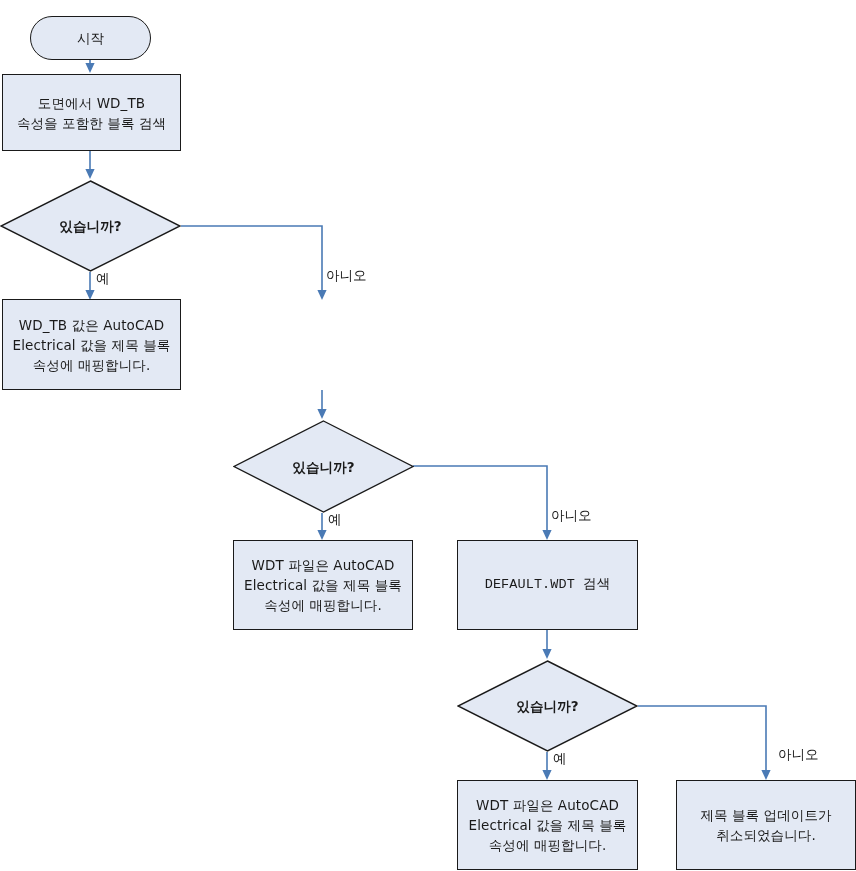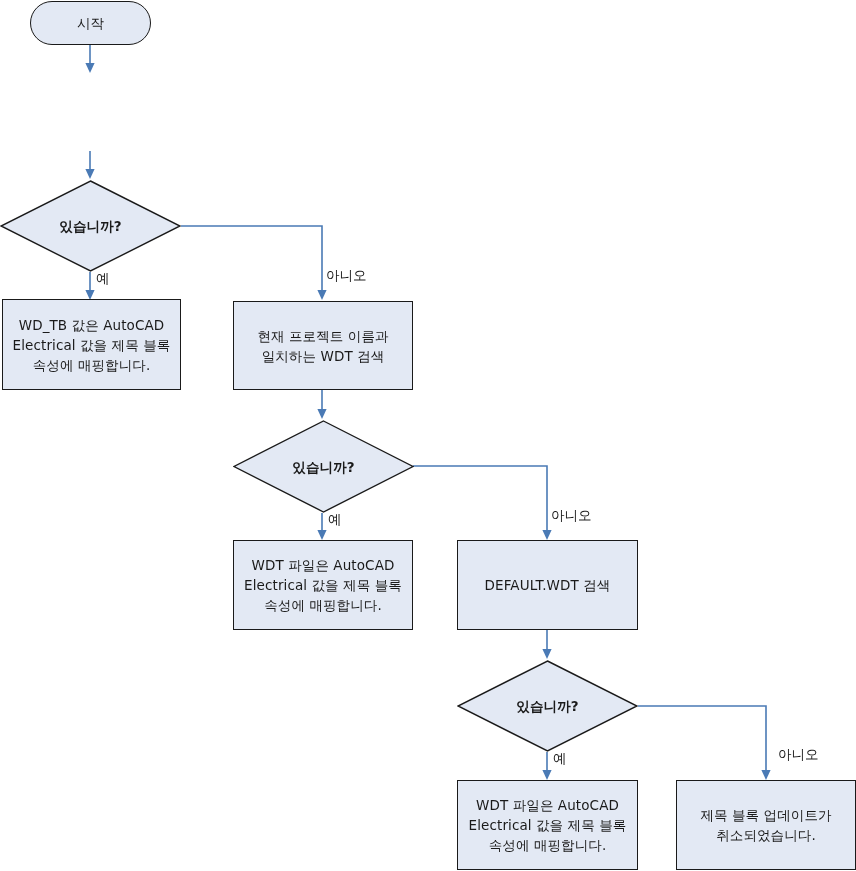--- a/index.html
+++ b/index.html
@@ -100,57 +100,57 @@
       <polyline points="413,466 547,466 547,535" marker-end="url(#arrowhead)"></polyline>
 
       <line x1="547" y1="630" x2="547" y2="654" marker-end="url(#arrowhead)"></line>
 
       <line x1="547" y1="752" x2="547" y2="775" marker-end="url(#arrowhead)"></line>
 
       <polyline points="638,706 766,706 766,775" marker-end="url(#arrowhead)"></polyline>
     </g>
   </svg>
 
-  <div class="node terminator" style="left:30px; top:1px; width:121px; height:44px;">
+  <div class="node terminator" style="left:30px; top:16px; width:121px; height:44px;">
     <span>시작</span>
   </div>
 
+  <div class="node" style="left:2px; top:74px; width:179px; height:77px;">
+    <span>도면에서 WD_TB
+속성을 포함한 블록 검색</span>
+  </div>
 
   <div class="node decision" style="left:0px; top:180px; width:181px; height:92px;">
     <svg class="diamond-svg" viewBox="0 0 181 92" preserveAspectRatio="none" xmlns="http://www.w3.org/2000/svg">
       <polygon points="90.5,1 180,46 90.5,91 1,46" fill="#e3e9f4" stroke="#1a1a1a" stroke-width="1.4"></polygon>
     </svg>
     <span class="diamond-text">있습니까?</span>
   </div>
 
   <div class="node" style="left:2px; top:299px; width:179px; height:91px;text-align:center;">
     <span>WD_TB 값은 AutoCAD
 Electrical 값을 제목 블록
 속성에 매핑합니다.</span>
   </div>
 
-  <div class="node" style="left:233px; top:301px; width:180px; height:89px;">
-    <span>현재 프로젝트 이름과
-일치하는 WDT 검색</span>
-  </div>
 
   <div class="node decision" style="left:233px; top:420px; width:181px; height:93px;">
     <svg class="diamond-svg" viewBox="0 0 181 93" preserveAspectRatio="none" xmlns="http://www.w3.org/2000/svg">
       <polygon points="90.5,1 180,46.5 90.5,92 1,46.5" fill="#e3e9f4" stroke="#1a1a1a" stroke-width="1.4"></polygon>
     </svg>
     <span class="diamond-text">있습니까?</span>
   </div>
 
   <div class="node" style="left:233px; top:540px; width:180px; height:90px;">
     <span>WDT 파일은 AutoCAD
 Electrical 값을 제목 블록
 속성에 매핑합니다.</span>
   </div>
 
-  <div class="node" style="left:457px; top:540px; width:181px; height:90px;">
+  <div class="node" style="left:457px; top:540px; width:181px; height:90px;font-family:Liberation Mono, monospace;">
     <span>DEFAULT.WDT 검색</span>
   </div>
 
   <div class="node decision" style="left:457px; top:660px; width:181px; height:92px;">
     <svg class="diamond-svg" viewBox="0 0 181 92" preserveAspectRatio="none" xmlns="http://www.w3.org/2000/svg">
       <polygon points="90.5,1 180,46 90.5,91 1,46" fill="#e3e9f4" stroke="#1a1a1a" stroke-width="1.4"></polygon>
     </svg>
     <span class="diamond-text">있습니까?</span>
   </div>
 

